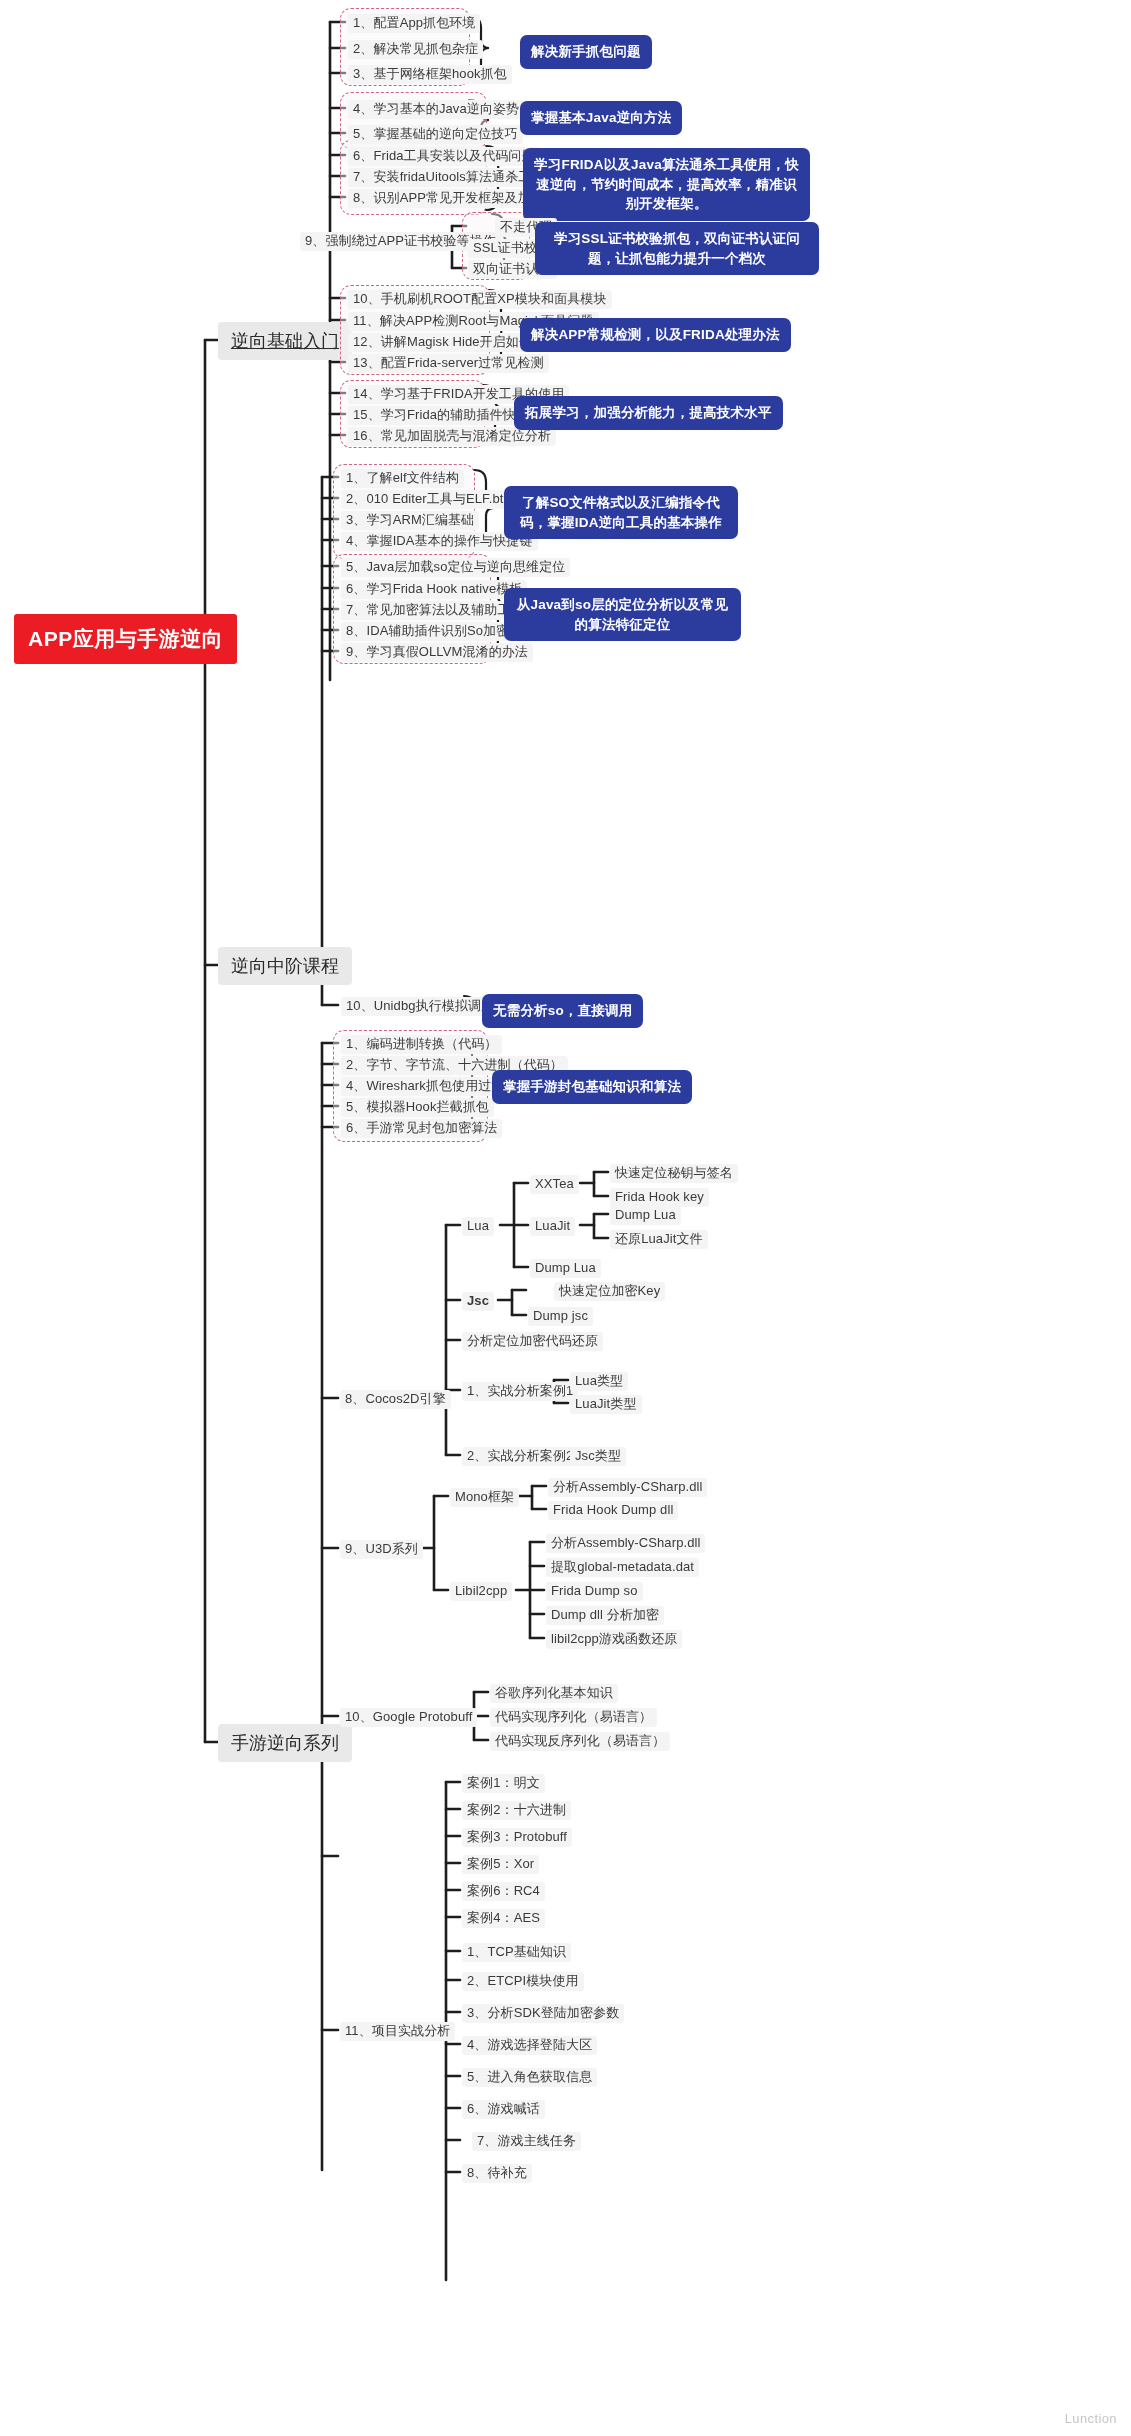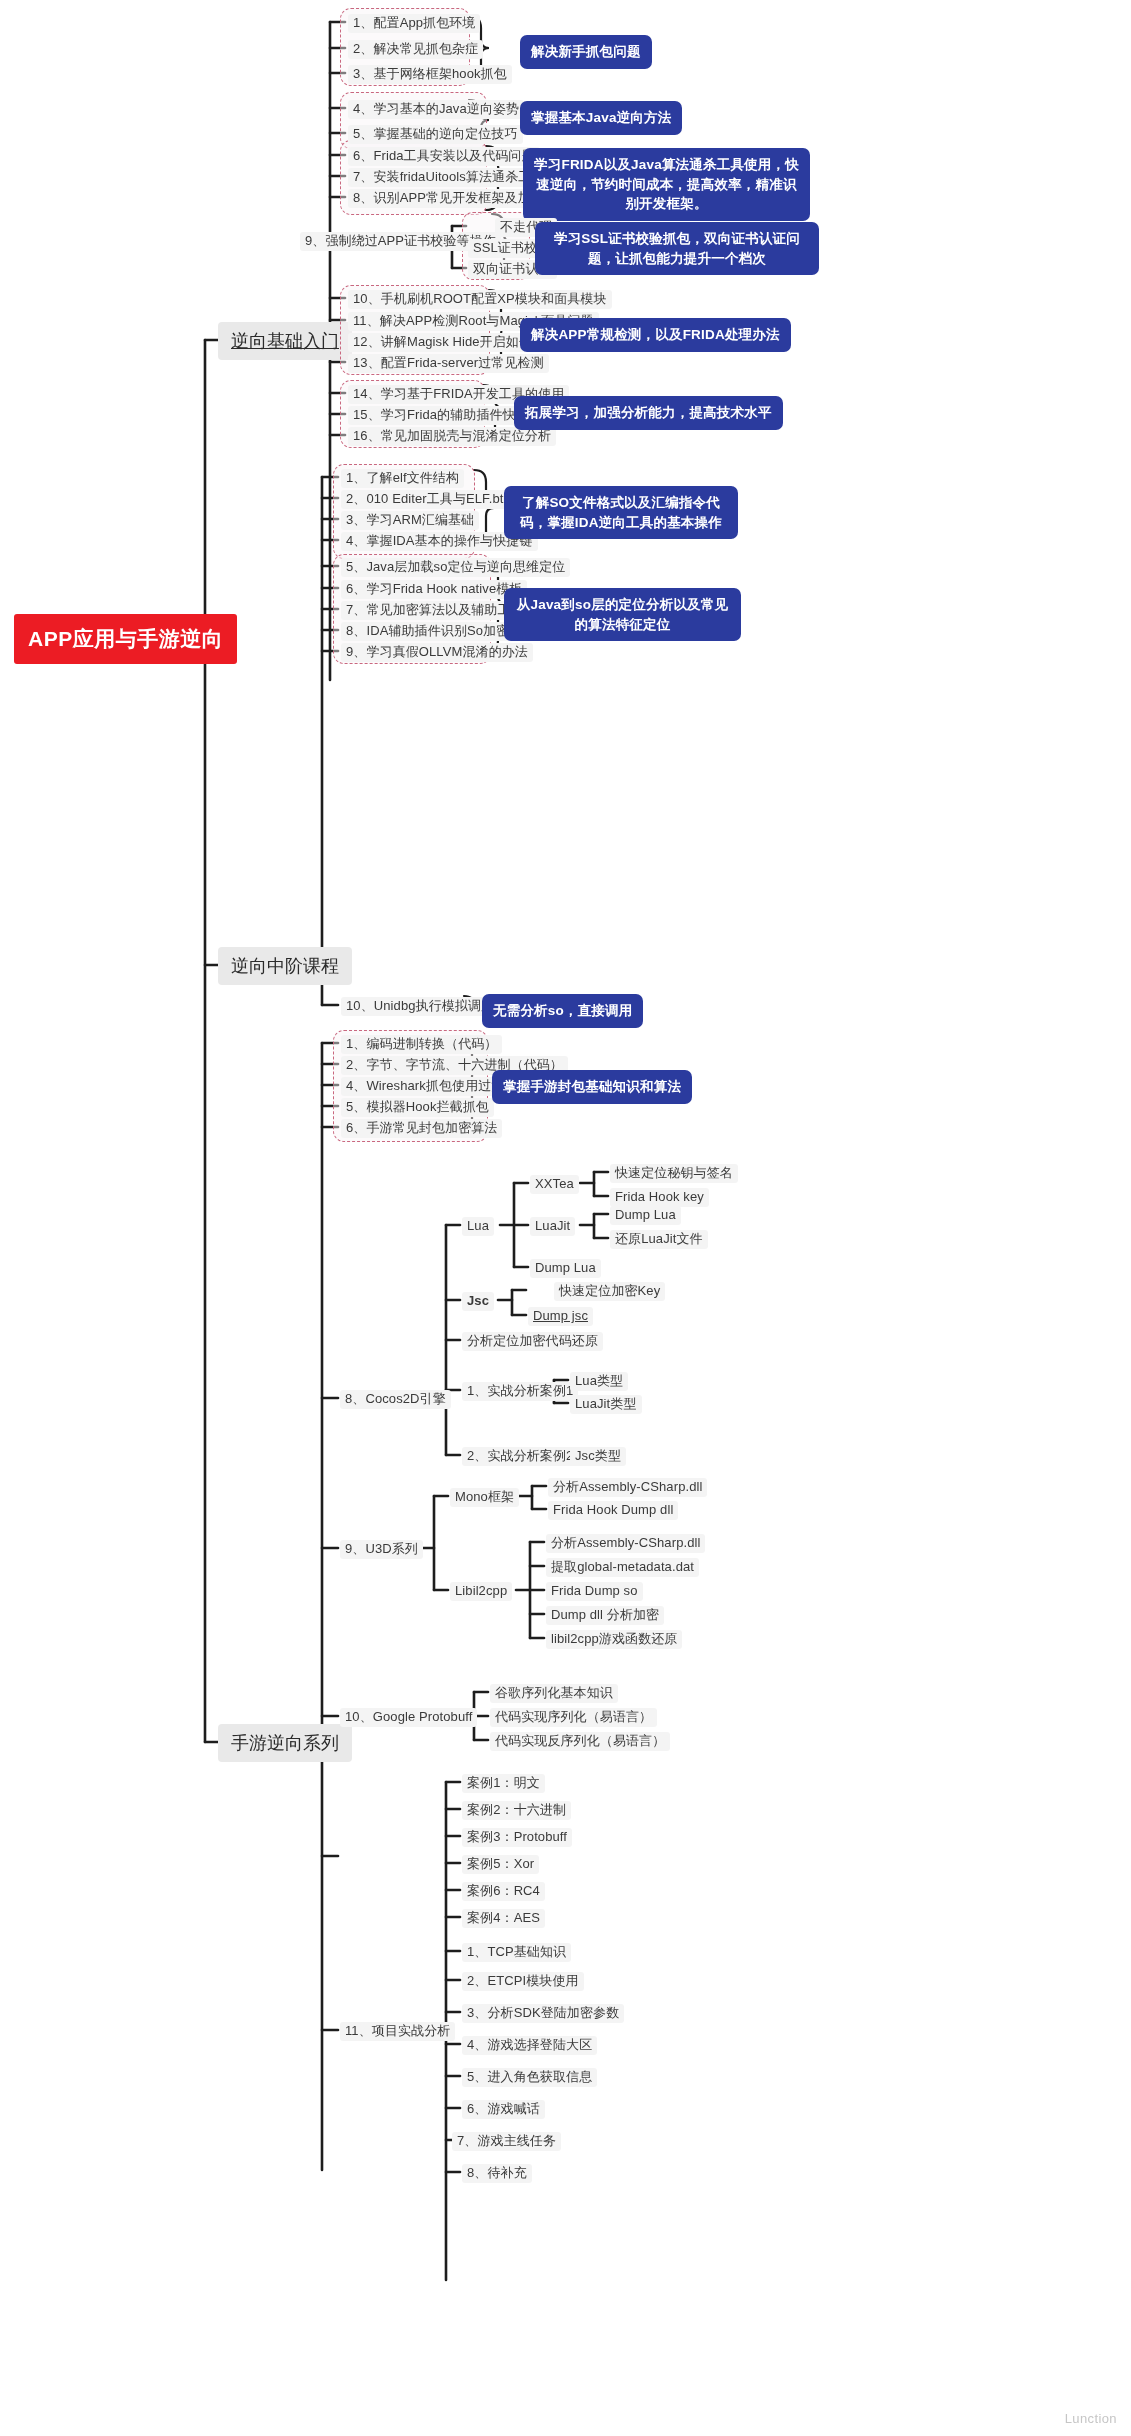--- a/index.html
+++ b/index.html
@@ -310,21 +310,21 @@
   <div class="node leaf xs" style="left:530px;top:1175px;">XXTea</div>
   <div class="node leaf xs" style="left:610px;top:1164px;">快速定位秘钥与签名</div>
   <div class="node leaf xs" style="left:610px;top:1188px;">Frida Hook key</div>
   <div class="node leaf xs" style="left:530px;top:1217px;">LuaJit</div>
   <div class="node leaf xs" style="left:610px;top:1206px;">Dump Lua</div>
   <div class="node leaf xs" style="left:610px;top:1230px;">还原LuaJit文件</div>
   <div class="node leaf xs" style="left:530px;top:1259px;">Dump Lua</div>
 
   <div class="node leaf xs" style="left:462px;top:1292px;font-weight:bold;">Jsc</div>
   <div class="node leaf xs" style="left:528px;top:1282px;margin-left:26px;">快速定位加密Key</div>
-  <div class="node leaf xs" style="left:528px;top:1307px;text-decoration:underline;">Dump jsc</div>
+  <div class="node leaf xs" style="left:528px;top:1307px;">Dump jsc</div>
 
   <div class="node leaf xs" style="left:462px;top:1332px;">分析定位加密代码还原</div>
 
   <div class="node leaf xs" style="left:462px;top:1382px;">1、实战分析案例1</div>
   <div class="node leaf xs" style="left:570px;top:1372px;">Lua类型</div>
   <div class="node leaf xs" style="left:570px;top:1395px;">LuaJit类型</div>
 
   <div class="node leaf xs" style="left:462px;top:1447px;">2、实战分析案例2</div>
   <div class="node leaf xs" style="left:570px;top:1447px;">Jsc类型</div>
 
@@ -350,17 +350,17 @@
   <div class="node leaf xs" style="left:462px;top:1828px;">案例3：Protobuff</div>
   <div class="node leaf xs" style="left:462px;top:1855px;">案例5：Xor</div>
   <div class="node leaf xs" style="left:462px;top:1882px;">案例6：RC4</div>
   <div class="node leaf xs" style="left:462px;top:1909px;">案例4：AES</div>
   <div class="node leaf xs" style="left:462px;top:1943px;">1、TCP基础知识</div>
   <div class="node leaf xs" style="left:462px;top:1972px;">2、ETCPI模块使用</div>
   <div class="node leaf xs" style="left:462px;top:2004px;">3、分析SDK登陆加密参数</div>
   <div class="node leaf xs" style="left:462px;top:2036px;">4、游戏选择登陆大区</div>
   <div class="node leaf xs" style="left:462px;top:2068px;">5、进入角色获取信息</div>
   <div class="node leaf xs" style="left:462px;top:2100px;">6、游戏喊话</div>
-  <div class="node leaf xs" style="left:452px;top:2132px;text-align:right;">7、游戏主线任务</div>
+  <div class="node leaf xs" style="left:472px;top:2132px;text-align:right;">7、游戏主线任务</div>
   <div class="node leaf xs" style="left:462px;top:2164px;">8、待补充</div>
 
   <div class="watermark">Lunction</div>
 </div>
 
 </body></html>

